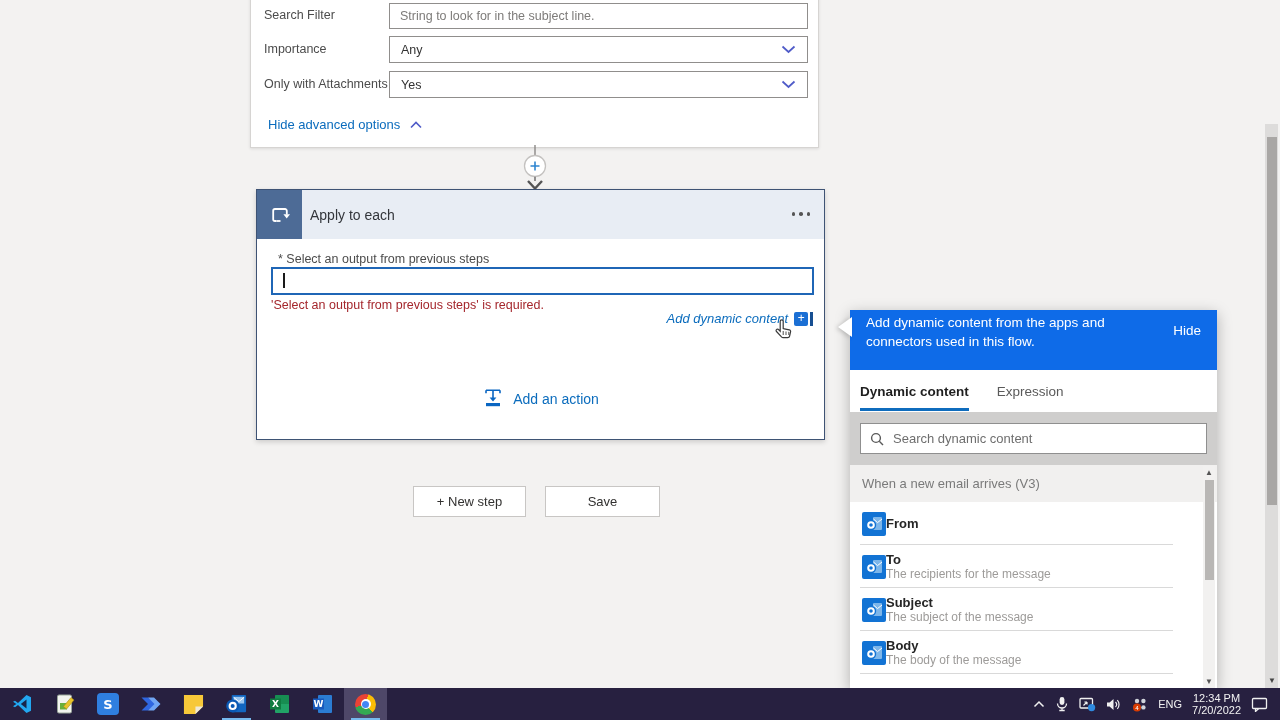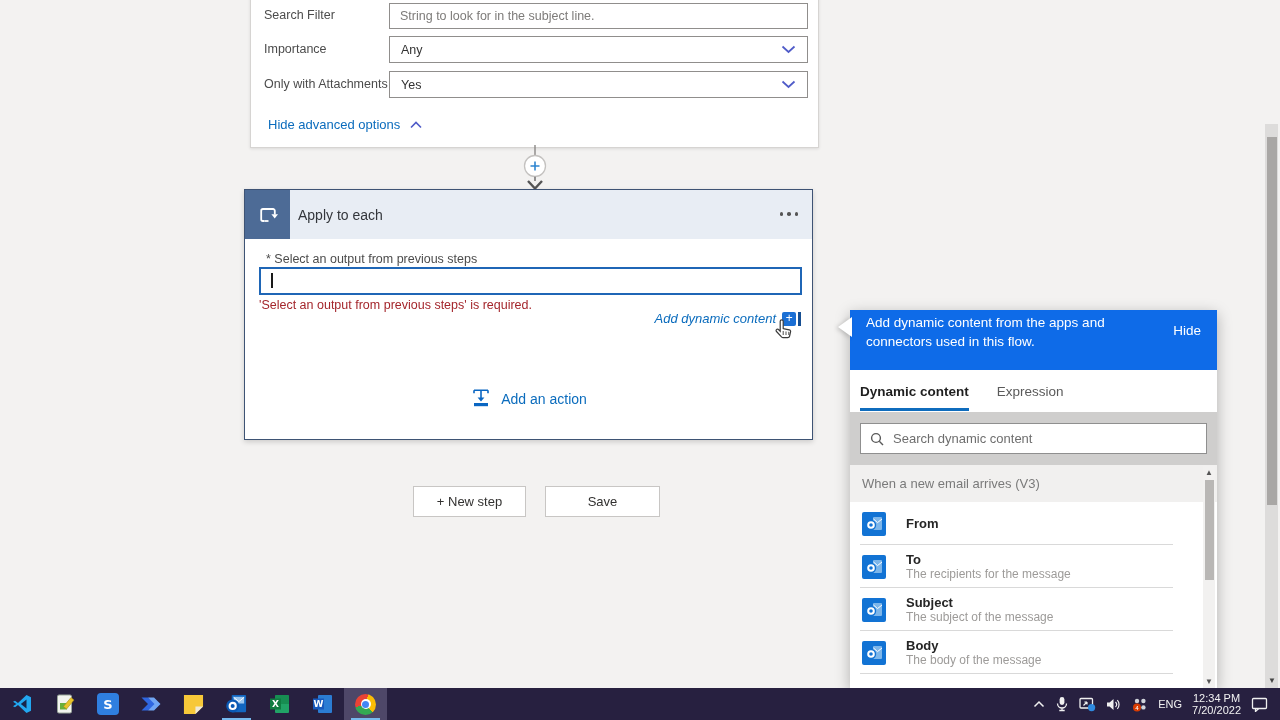--- a/index.html
+++ b/index.html
@@ -14,21 +14,21 @@
   .form-input { position:absolute; left:138px; width:419px; height:26px; border:1px solid #908e8c; background:#fff; font-size:12.5px; padding:0 10px; color:#333; font-family:inherit; outline:none; }
   .form-input::placeholder { color:#7d7b79; }
   .dropdown { position:absolute; left:138px; width:419px; height:27px; border:1px solid #908e8c; background:#fff; display:flex; align-items:center; justify-content:space-between; padding:0 11px; cursor:pointer; }
   .dropdown .val { font-size:12.5px; color:#333; }
   .hide-adv { position:absolute; left:17px; top:126px; display:flex; align-items:center; gap:10px; color:#0b6cbd; font-size:13px; cursor:pointer; }
 
   
   #connector { position:absolute; left:513px; top:145px; cursor:pointer; }
 
   
-  #apply-card { left:244px; top:189px; width:569px; height:251px; border:1.5px solid #3e5374; box-shadow:0 2px 5px rgba(0,0,0,.16); }
+  #apply-card { left:256px; top:189px; width:569px; height:251px; border:1.5px solid #3e5374; box-shadow:0 2px 5px rgba(0,0,0,.16); }
   .apply-header { display:flex; height:49px; }
   .apply-icon-box { width:45px; background:#4d6b96; display:flex; align-items:center; justify-content:center; }
   .apply-title-box { flex:1; background:#e8edf4; display:flex; align-items:center; padding-left:8px; font-size:14px; color:#33363b; position:relative; }
   .more-dots { position:absolute; right:14px; top:22px; display:flex; gap:4px; cursor:pointer; }
   .more-dots i { width:3.5px; height:3.5px; border-radius:50%; background:#555; }
   .output-label { position:absolute; left:21px; top:62px; font-size:12.5px; color:#4c4c4c; }
   .output-input { position:absolute; left:14px; top:77px; width:543px; height:28px; border:2px solid #1f66b6; background:#fff; cursor:text; }
   .caret { position:absolute; left:10px; top:4px; width:1.5px; height:15px; background:#1a1a1a; }
   .error-text { position:absolute; left:14px; top:108px; font-size:12.5px; color:#a4262c; }
   .adc-row { position:absolute; right:11px; top:121px; display:flex; align-items:center; gap:6px; cursor:pointer;font-style:italic; }
@@ -53,21 +53,21 @@
   .fly-tabs { height:42px; display:flex; align-items:stretch; padding-left:10px; gap:28px; background:#fff; }
   .fly-tab { display:flex; align-items:center; font-size:13.5px; position:relative; color:#5a5a5a; cursor:pointer; }
   .fly-tab.active { color:#1f1f1f; font-weight:bold; }
   .fly-tab.active::after { content:""; position:absolute; left:0; right:0; bottom:1px; height:3px; background:#0f6cbd; }
   .fly-search { height:53px; background:#cfcecd; padding:11px 10px; }
   .search-box { height:31px; background:#fff; border:1px solid #8f8f8f; display:flex; align-items:center; padding:0 9px; gap:9px; }
   .search-box input { border:none; outline:none; flex:1; font-size:13px; font-family:inherit; color:#333; background:transparent; }
   .search-box input::placeholder { color:#6e6e6e; }
   .fly-list { position:relative; height:223px; overflow:hidden; background:#fff; }
   .fly-section { height:37px; background:#f1f0ef; display:flex; align-items:center; padding-left:12px; font-size:13px; color:#7a7a7a; }
-  .fly-item { height:43px; display:flex; align-items:center; padding-left:12px; gap:20px; position:relative; cursor:pointer; }
+  .fly-item { height:43px; display:flex; align-items:center; padding-left:12px; gap:0; position:relative; cursor:pointer; }
   .fly-item::after { content:""; position:absolute; left:10px; right:44px; bottom:0; height:1px; background:#d9d9d9; }
   .fi-title { font-size:13px; font-weight:bold; color:#252525; line-height:15px; }
   .fi-desc { font-size:12px; color:#9d9b99; line-height:15px; }
   .fly-scroll { position:absolute; right:2px; top:1px; bottom:0; width:12px; background:#f2f1f0; cursor:pointer; }
   .fly-thumb { position:absolute; left:1.5px; top:14px; width:9px; height:100px; background:#b9b7b5; }
   .sb-arrow { position:absolute; left:2px; font-size:8px; color:#555; }
 
   
   .page-scroll { position:absolute; left:1265px; top:124px; width:13px; height:564px; background:#dddcdb; cursor:pointer; }
   .page-thumb { position:absolute; left:1.5px; top:13px; width:10px; height:368px; background:#a9a7a5; }

